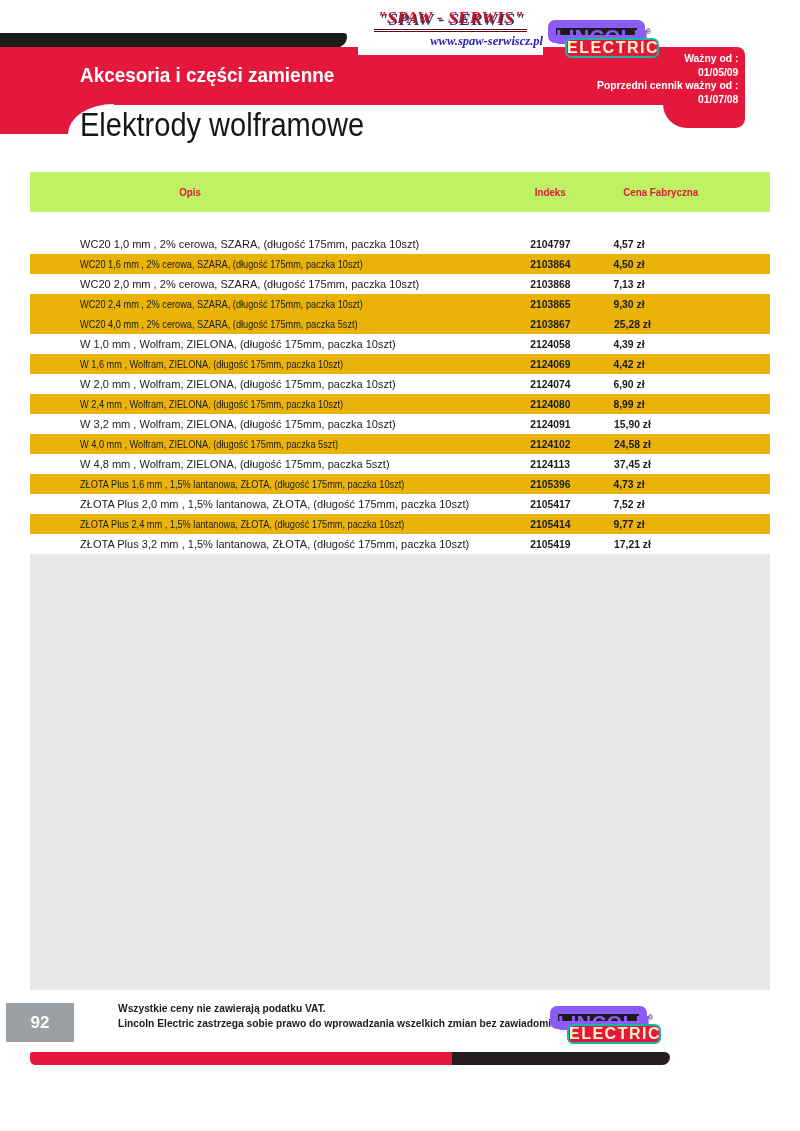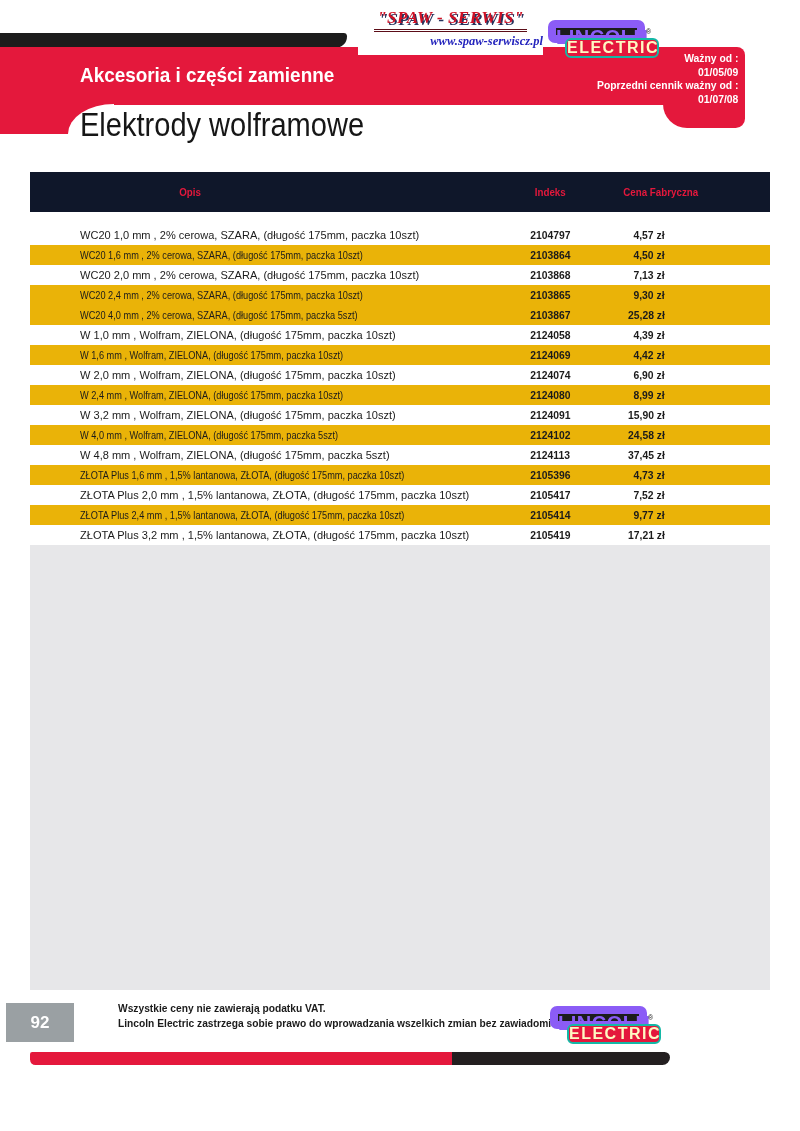--- a/index.html
+++ b/index.html
@@ -47,38 +47,38 @@
   .lincoln-logo.top{left:548px;top:20px;}
   .lincoln-logo.bottom{left:550px;top:1006px;}
 
   
   .page-title{position:absolute;left:80px;top:108px;font-size:33px;line-height:34px;color:#161616;
               transform:scaleX(0.88);transform-origin:left center;white-space:nowrap;}
 
   
   .panel{position:absolute;left:30px;top:172px;width:740px;height:818px;display:flex;
          flex-direction:column;}
-  .thead{height:40px;background:#0f172a;display:grid;grid-template-columns:1fr 120px 55px;
+  .thead{height:40px;background:#bef264;display:grid;grid-template-columns:1fr 120px 55px;
          padding-right:105px;align-items:center;color:var(--red);font-weight:bold;font-size:11.5px;}
   .th-opis span{display:inline-block;width:220px;margin-left:50px;text-align:center;
                 transform:scaleX(0.85);}
   .th-indeks{text-align:center;}
   .th-indeks span{display:inline-block;transform:scaleX(0.85);}
   .th-cena{text-align:right;white-space:nowrap;}
   .th-cena span{display:inline-block;transform:scaleX(0.85);transform-origin:right center;}
-  .tbody{margin-top:13px;}
+  .tbody{margin-top:22px;}
   .tr{height:20px;display:grid;grid-template-columns:1fr 120px 55px;padding-right:105px;
       align-items:center;font-size:11.5px;}
   .tr.alt{background:#eab308;}
   .td-opis{padding-left:50px;white-space:nowrap;}
   .td-opis span{display:inline-block;transform:scaleX(0.96);transform-origin:left center;}
   .tr.alt .td-opis span{transform:scaleX(0.8);}
   .td-indeks{text-align:center;font-weight:bold;}
   .td-indeks span{display:inline-block;transform:scaleX(0.9);}
-  .td-cena{text-align:right;font-weight:bold;white-space:nowrap;}
+  .td-cena{font-weight:bold;white-space:nowrap;}
   .td-cena span{display:inline-block;transform:scaleX(0.9);transform-origin:right center;}
   .panel-rest{flex:1;background:#e7e7e9;}
 
   
   .page-badge{position:absolute;left:6px;top:1003px;width:68px;height:39px;background:#9aa0a3;
               color:#fff;font-size:17px;font-weight:bold;display:flex;align-items:center;
               justify-content:center;}
   .footer-notes{position:absolute;left:118px;top:1001px;font-size:11px;font-weight:bold;
                 color:#1b1b1b;line-height:15px;white-space:nowrap;}
   .footer-notes span{display:block;transform:scaleX(0.93);transform-origin:left center;}

